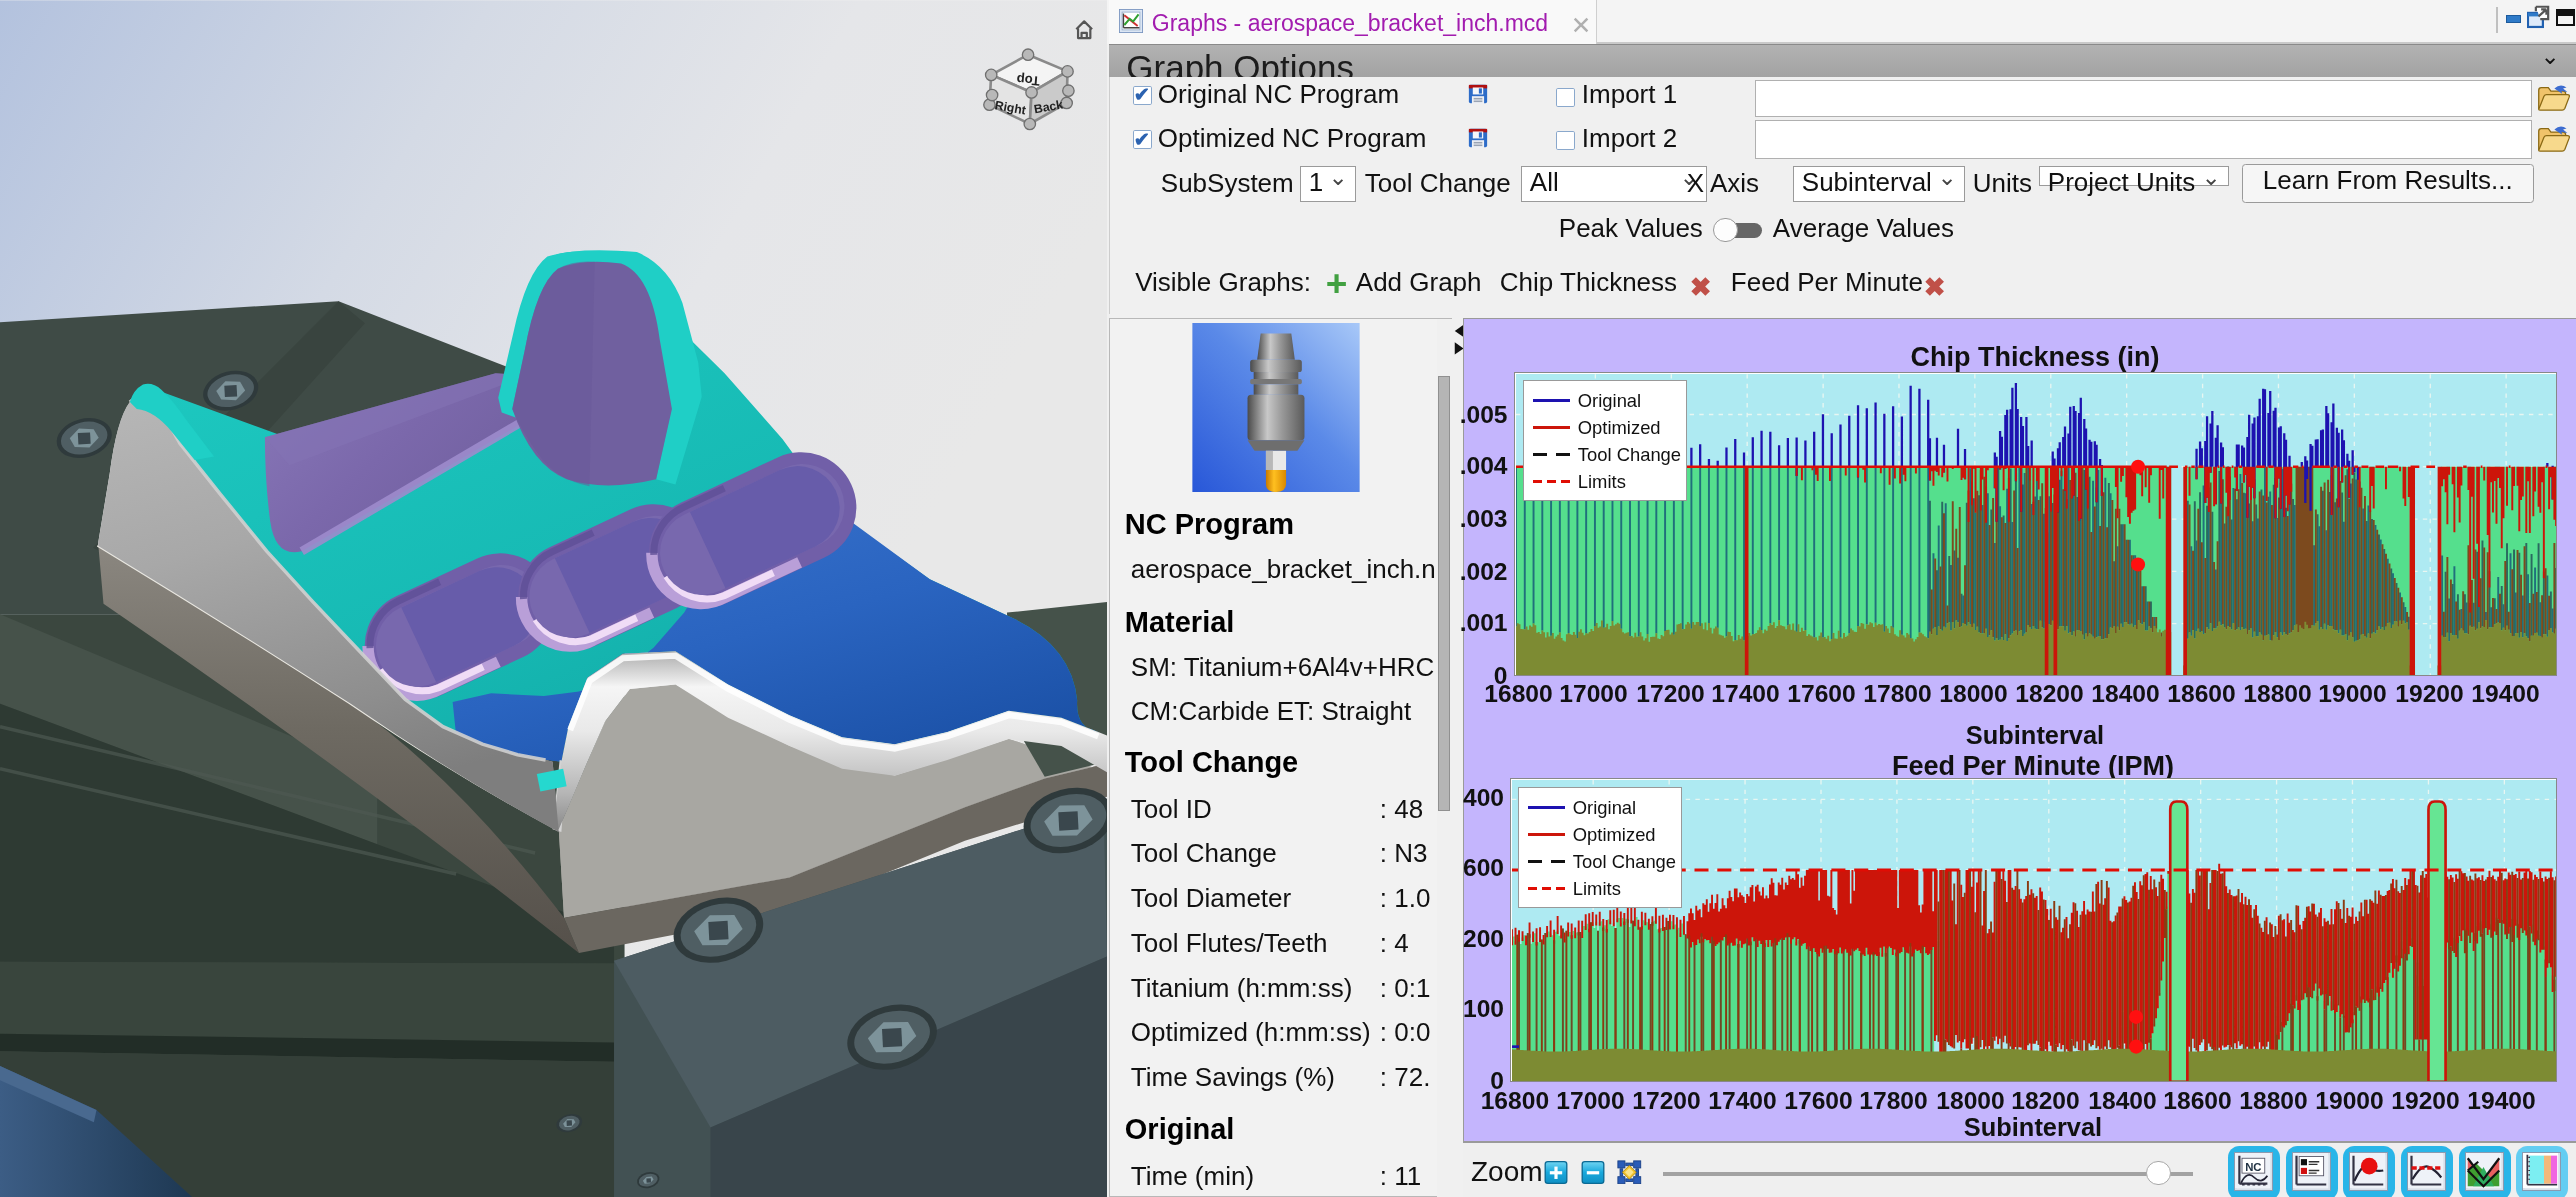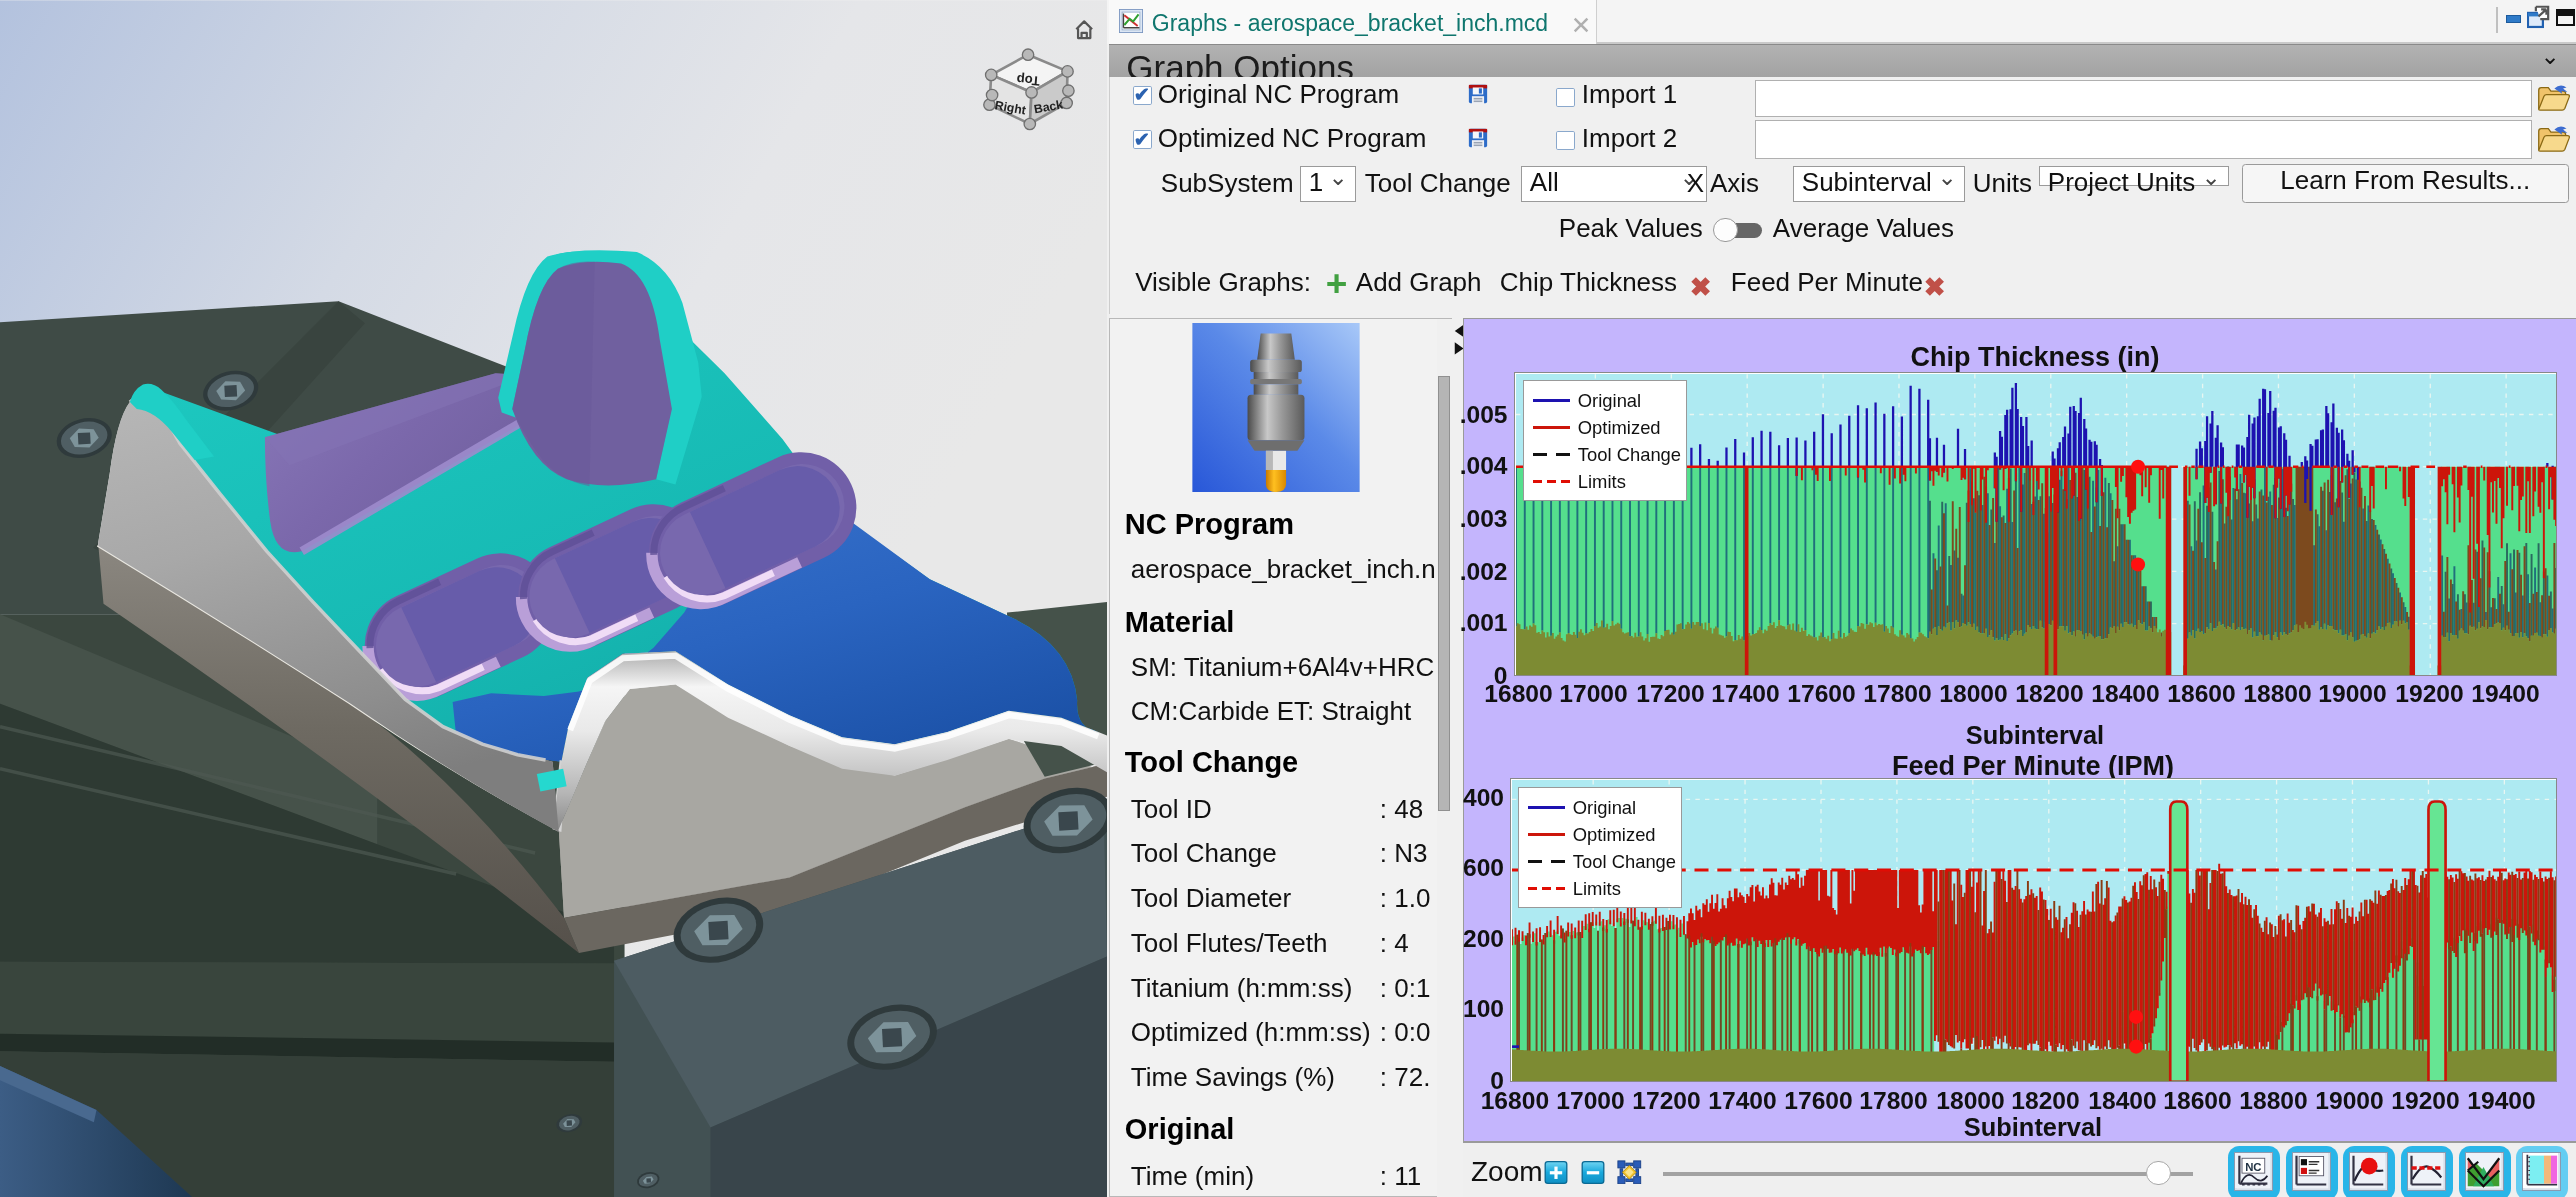--- a/index.html
+++ b/index.html
@@ -1,21 +1,21 @@
 <!DOCTYPE html>
 <html style="font-size:14px"><head><meta charset="utf-8"><style>
 *{margin:0;padding:0;box-sizing:border-box}
 html,body{width:2576px;height:1198px;overflow:hidden;background:#f0f0f0;
  font-family:"Liberation Sans",sans-serif;color:#1a1a1a}
 #vp{position:absolute;left:0;top:0;width:1107px;height:1198px}
 #panel{position:absolute;left:1107px;top:0;width:1469px;height:1198px;background:#f0f0f0}
 .abs{position:absolute}
 #titlebar{position:absolute;left:0;top:0;width:1469px;height:44px;background:#f4f4f4}
 #tab{position:absolute;left:1.8px;top:0;width:488px;height:44px;background:#f9f9f9;border-right:1.8px solid #cfcfcf}
-#tabtxt{position:absolute;left:43px;top:9.7px;font-size:23px;color:#0f766e;white-space:nowrap}
+#tabtxt{position:absolute;left:43px;top:9.7px;font-size:23px;color:#a21caf;white-space:nowrap}
 #tbline{position:absolute;left:490px;top:42px;width:979px;height:1.8px;background:#c9c9c9}
 #gobar{position:absolute;left:1.8px;top:44px;width:1467px;height:33px;
  background:linear-gradient(#b2b2b2,#a2a2a2);border-top:0.9px solid #8a8a8a}
 #gobar span{position:absolute;left:17.5px;top:2.6px;font-size:35px;color:#1c1c1c}
 #opts{position:absolute;left:1.8px;top:77px;width:1467px;height:237px;background:#f0f0f0;border-left:0.9px solid #cdcdcd}
 .cb{position:absolute;width:19.3px;height:19.3px;background:#fff;border:1.8px solid #8aa8cc;border-radius:1.8px}
 .cb.on::after{content:"\2714";position:absolute;left:0px;top:-3.5px;font-size:19.3px;color:#2b62b0;font-weight:bold}
 .lbl{position:absolute;font-size:26px;color:#111;white-space:nowrap}
 .field{position:absolute;background:#fff;border:1.8px solid #b0b0b0}
 .dd{position:absolute;background:#fff;border:1.8px solid #9a9a9a;font-size:26px;color:#111;padding-left:8px;white-space:nowrap}
@@ -280,21 +280,21 @@
           <path d="M20,6 Q27,0 34,5 L30,6 L35,10 L28,9 L29,12" fill="#3c6cd0"></path>
         </svg></div>
       <div class="lbl" style="left:51px;top:91px">SubSystem</div>
       <div class="dd" style="left:190px;top:89px;width:56px;height:36px">1</div>
       <div class="lbl" style="left:255px;top:91px">Tool Change</div>
       <div class="dd" style="left:411px;top:89px;width:186px;height:36px">All</div>
       <div class="lbl" style="left:577px;top:91px">X Axis</div>
       <div class="dd" style="left:683px;top:89px;width:172px;height:36px">Subinterval</div>
       <div class="lbl" style="left:863px;top:91px">Units</div>
       <div class="dd" style="left:929px;top:89px;width:190px;height:20px">Project Units</div>
-      <div class="btn" style="left:1132px;top:87px;width:327px;height:39px">Learn From Results...</div>
+      <div class="btn" style="left:1132px;top:87px;width:292px;height:39px">Learn From Results...</div>
       <div class="lbl" style="left:449px;top:136px">Peak Values</div>
       <div id="toggle" style="left:612px;top:146px">
         <div id="knob"></div>
       </div>
       <div class="lbl" style="left:663px;top:136px">Average Values</div>
       <div class="lbl" style="left:25.4px;top:190px">Visible Graphs:</div>
       <div class="abs" style="left:216px;top:186px;font-size:37px;font-weight:bold;color:#41a041">+</div>
       <div class="lbl" style="left:246px;top:190px">Add Graph</div>
       <div class="lbl" style="left:390px;top:190px">Chip Thickness</div>
       <div class="abs" style="left:580px;top:195px;font-size:26px;font-weight:bold;color:#c05048">✖</div>

